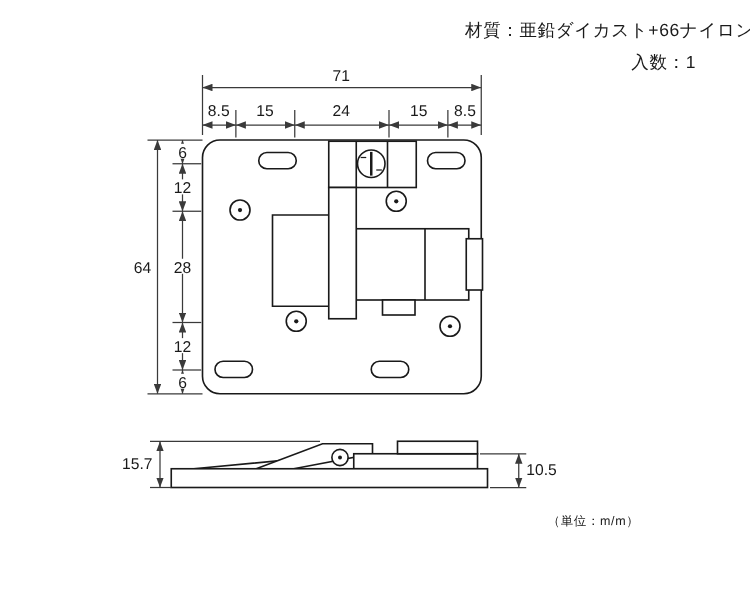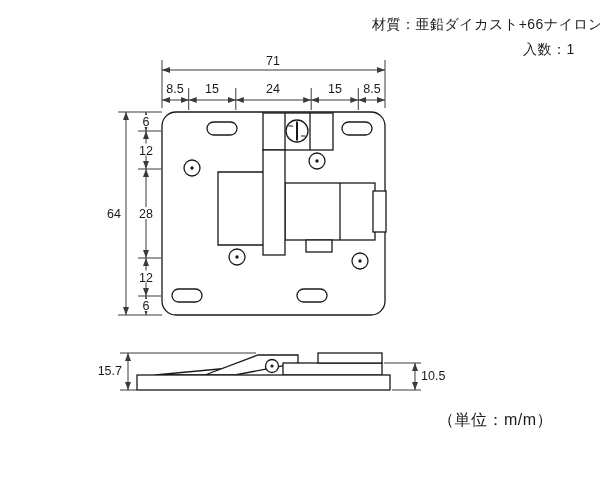--- a/index.html
+++ b/index.html
@@ -1,20 +1,20 @@
 <!DOCTYPE html>
 <html><head>
 <meta charset="utf-8">
 <style>
   html,body{margin:0;padding:0;background:#ffffff;}
   body{width:600px;height:480px;position:relative;font-family:"Liberation Sans",sans-serif;color:#1a1a1a;overflow:hidden;}
   .note{position:absolute;font-size:14px;letter-spacing:.5px;white-space:nowrap;}
   #material-note{top:16px;left:372px;}
-  #quantity-note{top:41px;left:523px;}
-  #unit-note{top:410px;left:438px;font-size:16px;}
+  #quantity-note{top:41px;left:505px;}
+  #unit-note{top:410px;left:438px;font-size:10px;}
   svg{position:absolute;top:0;left:0;}
   .part{stroke:#1a1a1a;stroke-width:1.3;fill:#ffffff;}
   .part-open{stroke:#1a1a1a;stroke-width:1.3;fill:none;}
   .dim{stroke:#3a3a3a;stroke-width:1;fill:none;}
   .dimtxt{fill:#1a1a1a;font-size:12.5px;font-family:"Liberation Sans",sans-serif;stroke:none;}
   .bg{fill:#ffffff;stroke:none;}
 </style>
 </head>
 <body>
 

